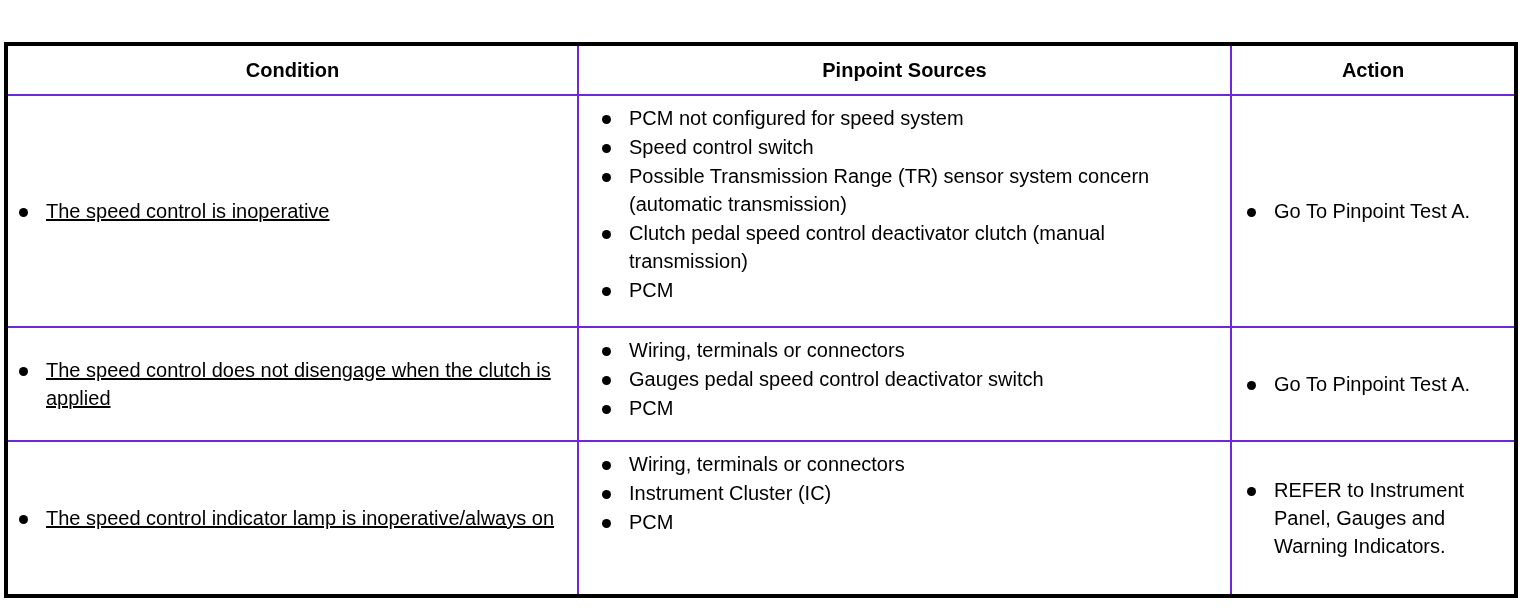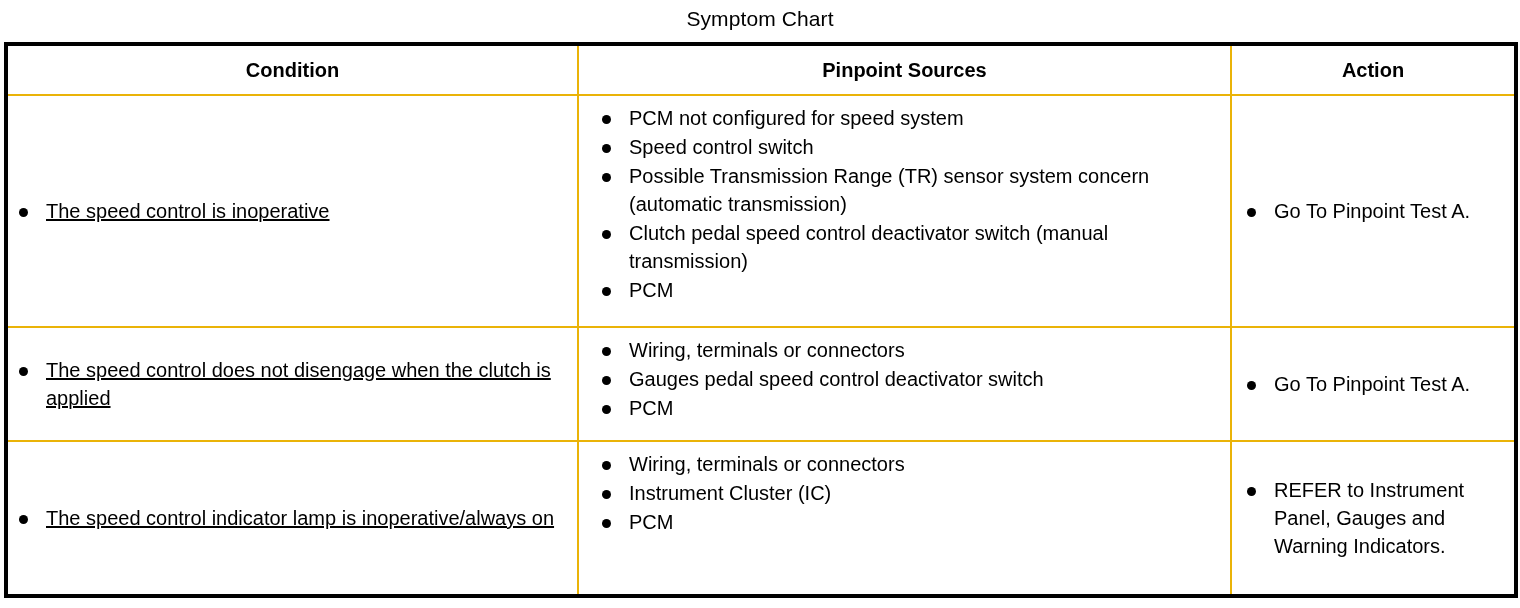--- a/index.html
+++ b/index.html
@@ -39,21 +39,21 @@
     table-layout: fixed;
     border: 4px solid #000;
   }
 
   .symptom-table col.col-condition { width: 572px; }
   .symptom-table col.col-sources   { width: 653px; }
   .symptom-table col.col-action    { width: 285px; }
 
   .symptom-table th,
   .symptom-table td {
-    border: 2px solid #eab308;
+    border: 2px solid #6d28d9;
     vertical-align: middle;
     padding: 0;
   }
 
   thead th {
     text-align: center;
     font-size: 20px;
     font-weight: bold;
     height: 48px;
     line-height: 48px;
@@ -104,21 +104,20 @@
   tr.row-2 td.cell-sources .cell-inner { padding-top: 8px; }
   tr.row-3 td.cell-sources .cell-inner { padding-top: 8px; }
 
   tr.row-3 td.cell-action { vertical-align: middle; }
 </style>
 </head>
 <body>
 
 <div class="page">
 
-  <div class="chart-title">Symptom Chart</div>
 
   <table class="symptom-table">
     <colgroup>
       <col class="col-condition">
       <col class="col-sources">
       <col class="col-action">
     </colgroup>
     <thead>
       <tr>
         <th>Condition</th>
@@ -149,21 +148,21 @@
               <li>
                 <span class="bullet-dot"></span>
                 <span>Speed control switch</span>
               </li>
               <li>
                 <span class="bullet-dot"></span>
                 <span>Possible Transmission Range (TR) sensor system concern (automatic transmission)</span>
               </li>
               <li>
                 <span class="bullet-dot"></span>
-                <span>Clutch pedal speed control deactivator switch (manual transmission)</span>
+                <span>Clutch pedal speed control deactivator clutch (manual transmission)</span>
               </li>
               <li>
                 <span class="bullet-dot"></span>
                 <span>PCM</span>
               </li>
             </ul>
           </div>
         </td>
         <td class="cell-action">
           <div class="cell-inner">

